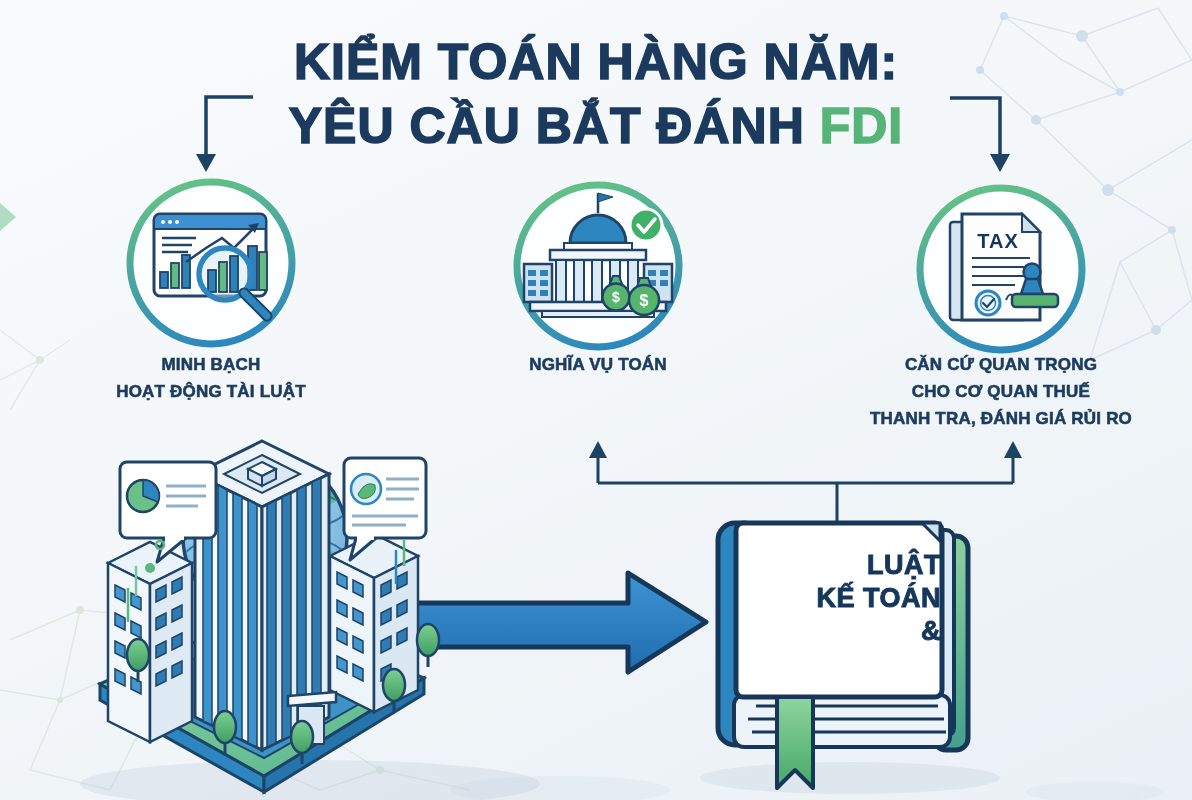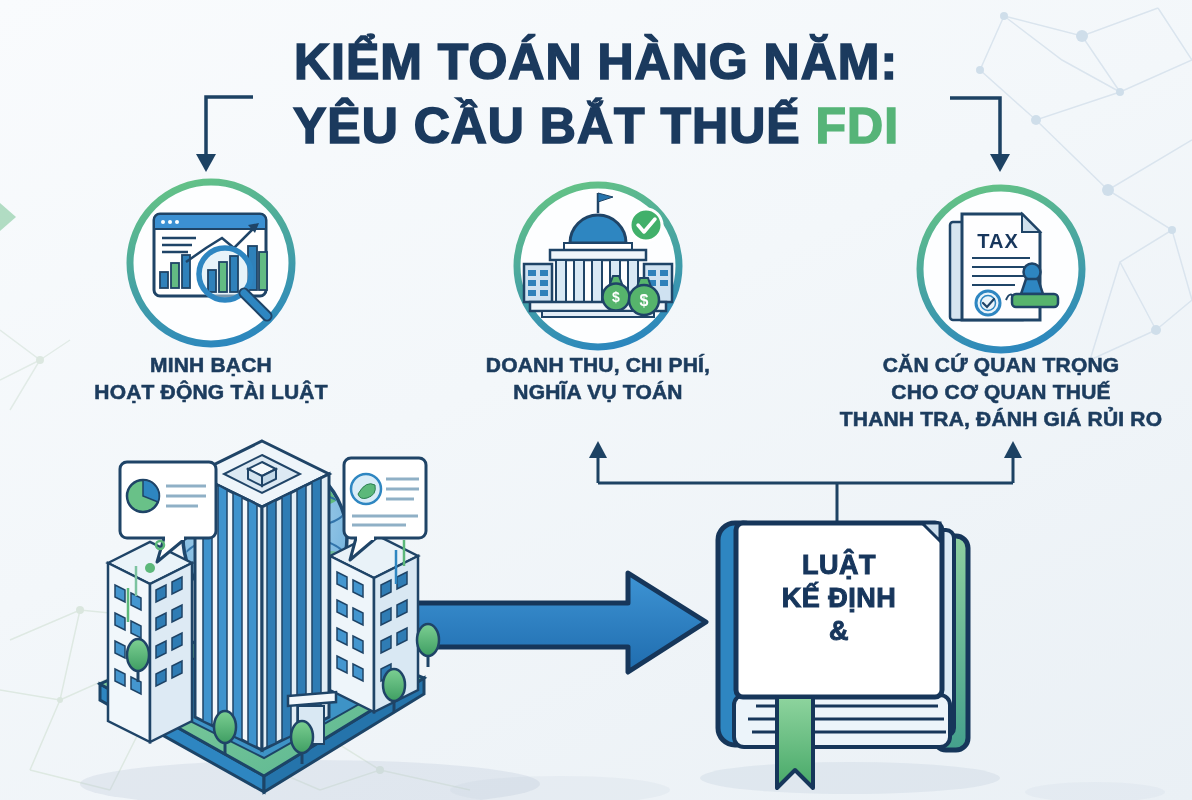--- a/index.html
+++ b/index.html
@@ -10,28 +10,28 @@
   }
   .bg-svg{position:absolute;left:0;top:0;width:1192px;height:800px;}
   .title{
     position:absolute;left:0;top:30px;width:1192px;text-align:center;
     color:#1b3a5e;font-weight:bold;font-size:50px;line-height:64px;
     letter-spacing:1px;-webkit-text-stroke:1.6px #1b3a5e;
   }
   .title .accent{color:#56b478;-webkit-text-stroke:1.6px #56b478;}
   .pillar-label{
     position:absolute;top:351px;text-align:center;color:#1c3c5e;
-    font-weight:bold;font-size:21px;line-height:27px;letter-spacing:.2px;
+    font-weight:bold;font-size:17px;line-height:27px;letter-spacing:.2px;
     -webkit-text-stroke:.6px #1c3c5e;
   }
   .pl-0{left:21px;width:380px;}
   .pl-1{left:408px;width:380px;}
   .pl-2{left:806px;width:390px;}
   .book-text{
-    position:absolute;left:737px;top:549px;width:204px;text-align:center;
+    position:absolute;left:737px;top:549px;width:204px;text-align:right;
     color:#17365c;font-weight:bold;font-size:27px;line-height:33px;
     letter-spacing:.5px;-webkit-text-stroke:1px #17365c;
   }
 </style>
 </head>
 <body>
 
 <div class="canvas">
 
 <svg class="bg-svg" viewBox="0 0 1192 800">
@@ -400,38 +400,37 @@
           <line x1="752" y1="732" x2="946" y2="732"></line>
     </g>
     <rect x="736" y="523" width="206" height="174" rx="7" fill="#ffffff" stroke="#16365a" stroke-width="5"></rect>
     <path d="M922,523 L940,541 L940,523 Z" fill="#cfe0ed" stroke="#16365a" stroke-width="3"></path>
     <polygon points="777,697 813,697 813,788 795,770 777,788" fill="url(#bookmarkG)" stroke="#16365a" stroke-width="4" stroke-linejoin="round"></polygon>
   </g>
 </svg>
 
 <div class="title">
   <div>KIỂM TOÁN HÀNG NĂM:</div>
-  <div><span>YÊU CẦU BẮT THUẾ </span><span class="accent">FDI</span></div>
+  <div><span>YÊU CẦU BẮT ĐÁNH </span><span class="accent">FDI</span></div>
 </div>
 
 <div class="pillar-label pl-0">
   <div>MINH BẠCH</div>
   <div>HOẠT ĐỘNG TÀI LUẬT</div>
 </div>
 
 <div class="pillar-label pl-1">
-  <div>DOANH THU, CHI PHÍ,</div>
   <div>NGHĨA VỤ TOÁN</div>
 </div>
 
 <div class="pillar-label pl-2">
   <div>CĂN CỨ QUAN TRỌNG</div>
   <div>CHO CƠ QUAN THUẾ</div>
   <div>THANH TRA, ĐÁNH GIÁ RỦI RO</div>
 </div>
 
 <div class="book-text">
   <div>LUẬT</div>
-  <div>KẾ ĐỊNH</div>
+  <div>KẾ TOÁN</div>
   <div>&amp;</div>
 </div>
 
 </div>
 
 </body></html>

